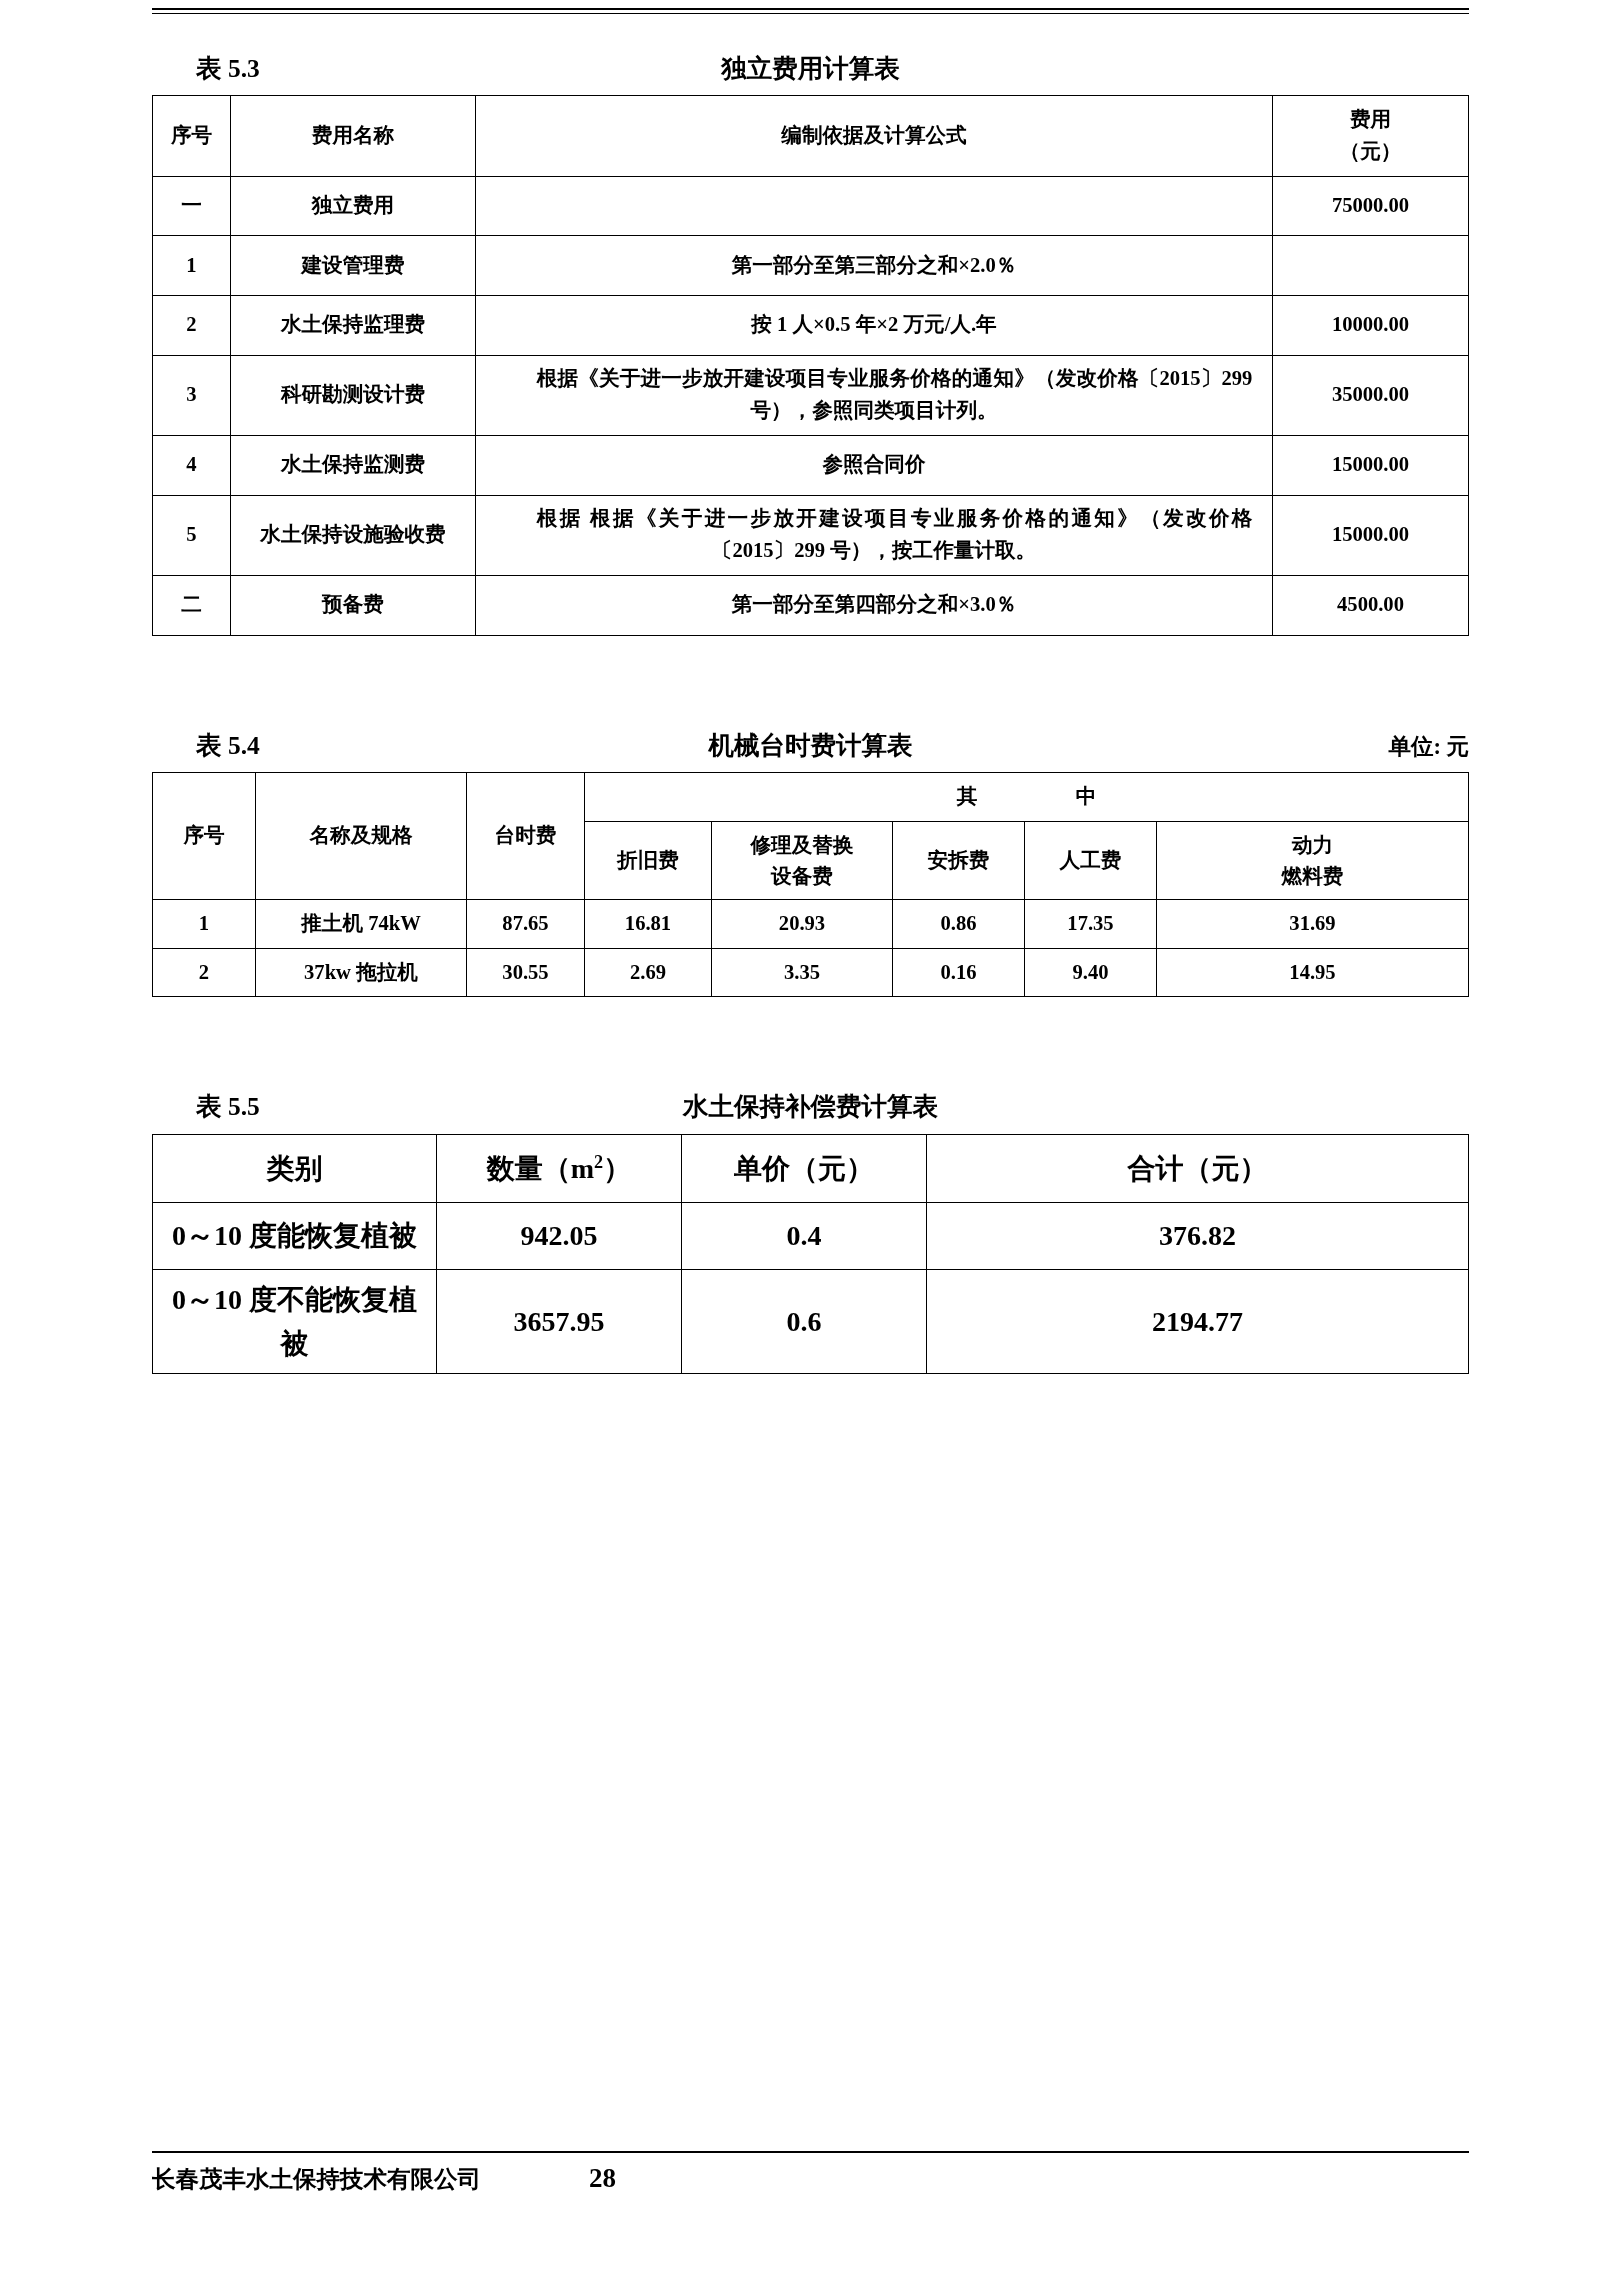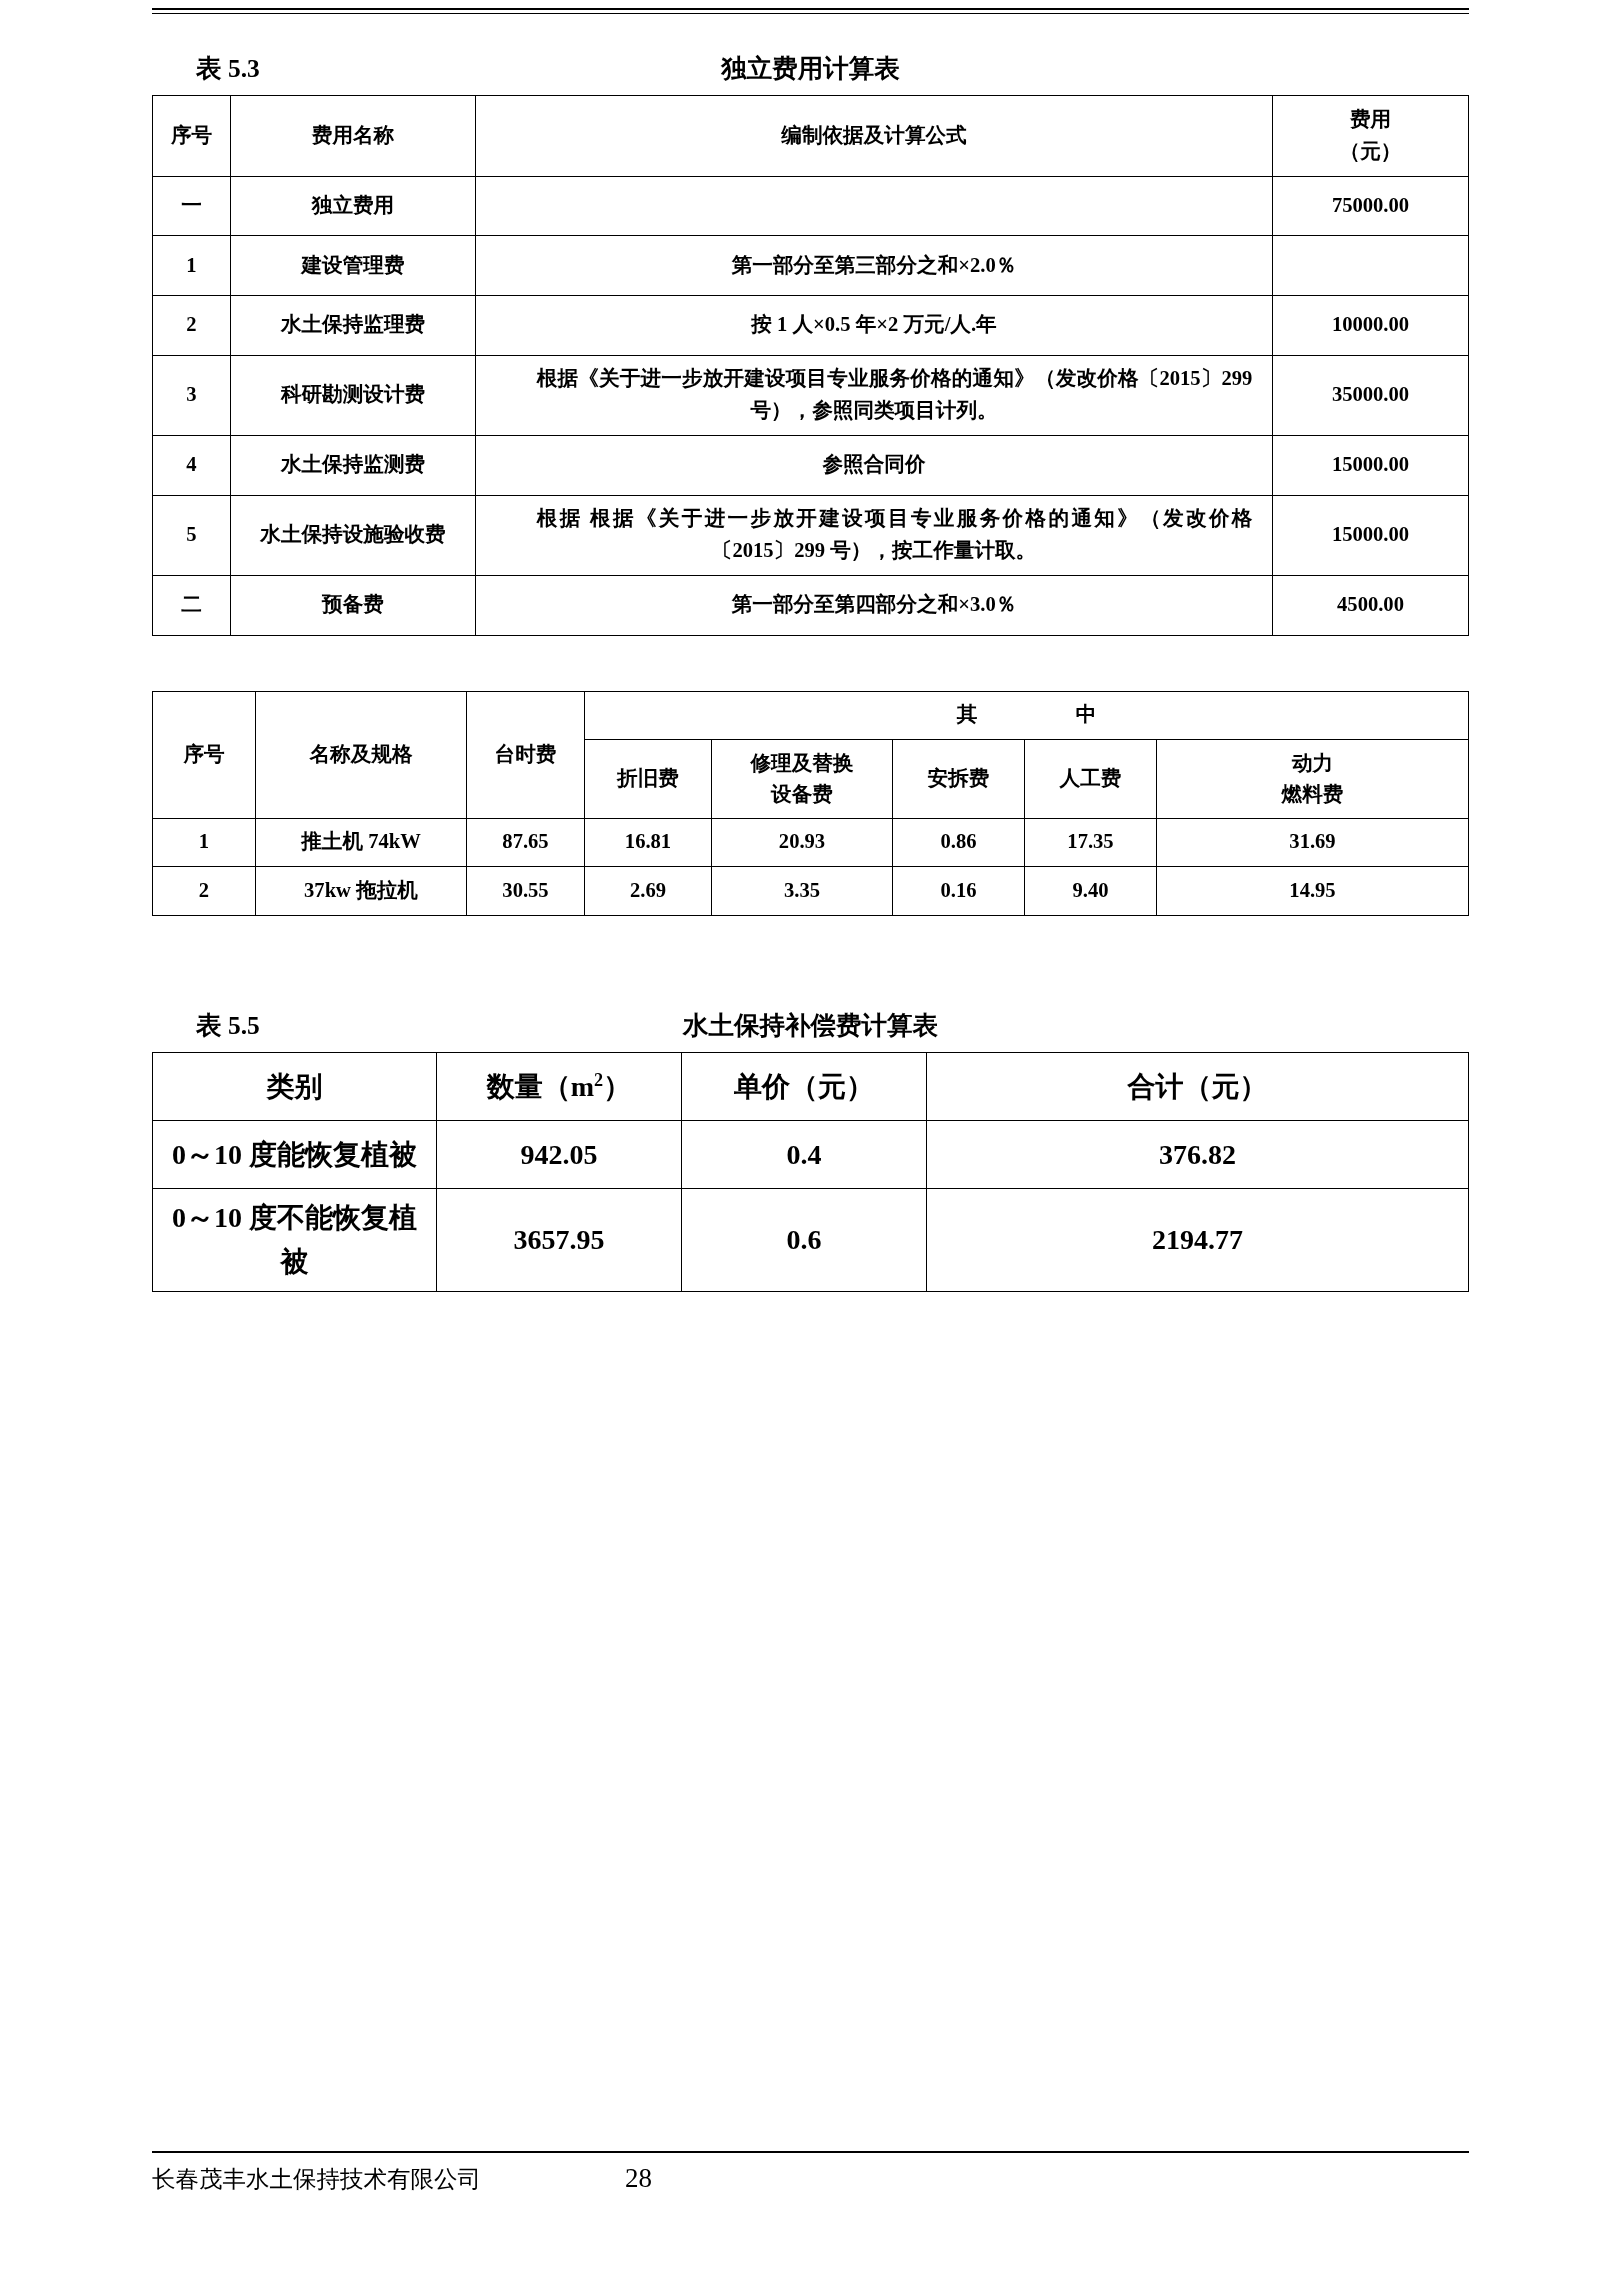--- a/index.html
+++ b/index.html
@@ -112,22 +112,21 @@
     bottom: 106px;
   }
   .footer-rule {
     border-top: 2.9px solid #000;
     margin-bottom: 9.8px;
   }
   .footer-inner {
     display: flex;
     align-items: baseline;
     font-size: 23.5px;
-    font-weight: 400;
-    gap: 36px;
+    font-weight: 700;
   }
   .footer-company { white-space: nowrap; }
   .footer-page {
     margin-left: 108px;
     font-size: 27px;
   }
   sup { font-size: 0.65em; vertical-align: super; }
 </style>
 </head>
 <body>
@@ -201,20 +200,25 @@
         <td>二</td>
         <td>预备费</td>
         <td class="formula">第一部分至第四部分之和×3.0％</td>
         <td>4500.00</td>
       </tr>
     </tbody>
   </table>
 
   <div class="spacer-lg"></div>
 
+  <div class="caption-row">
+    <div class="caption-num">表 5.4</div>
+    <div class="caption-title">机械台时费计算表</div>
+    <div class="caption-unit">单位: 元</div>
+  </div>
 
   <table class="t54">
     <colgroup>
       <col style="width:103px">
       <col style="width:211px">
       <col style="width:118px">
       <col style="width:127px">
       <col style="width:181px">
       <col style="width:132px">
       <col style="width:132px">

